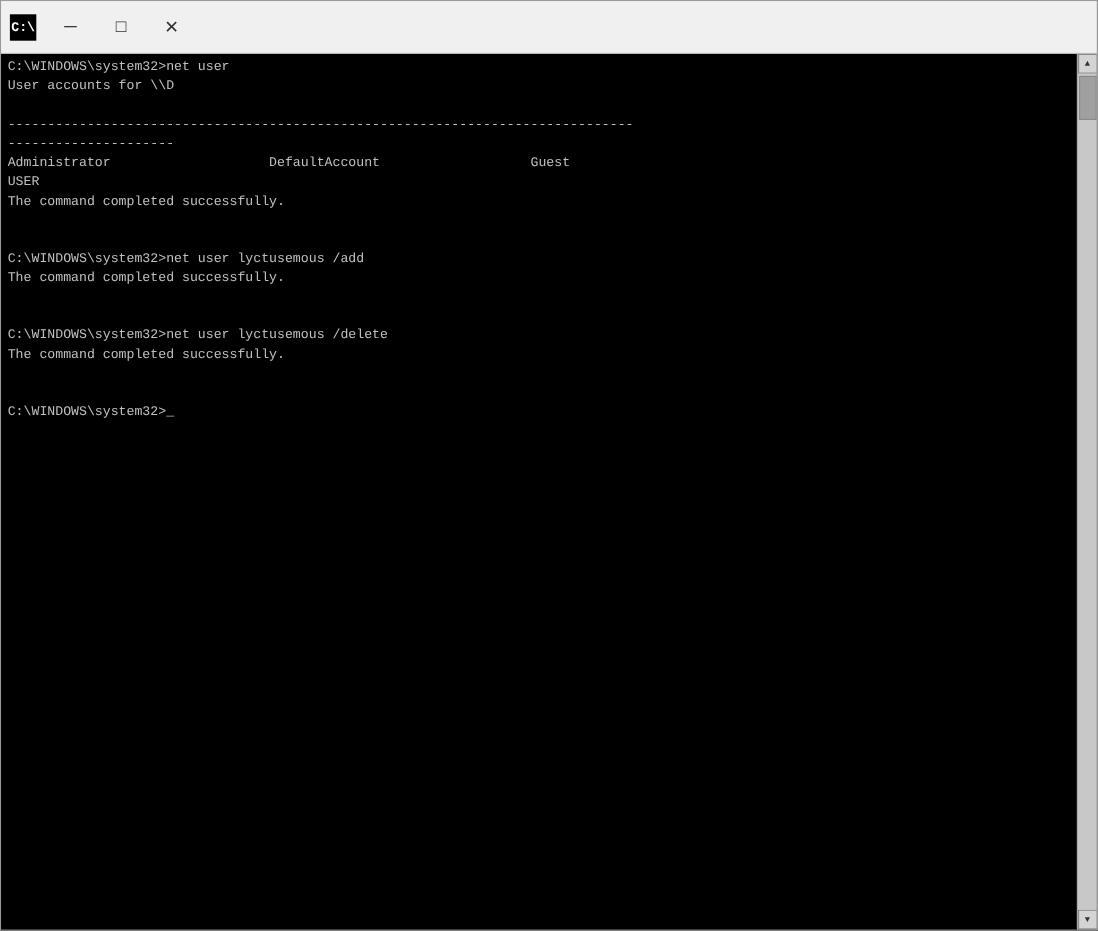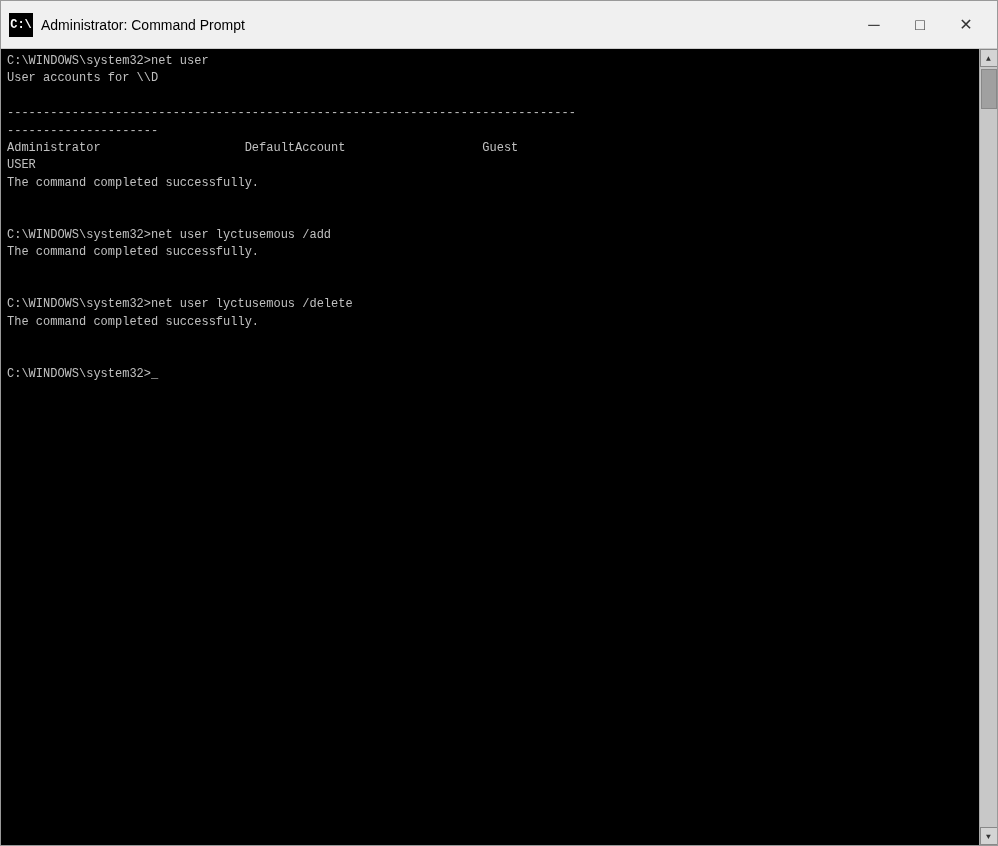--- a/index.html
+++ b/index.html
@@ -143,21 +143,20 @@
     }
   </style>
 </head>
 <body>
 
 <div class="window">
   <div class="title-bar">
     <div class="title-bar-icon">
       <span class="title-bar-icon-inner">C:\</span>
     </div>
-    <span class="title-bar-text">Administrator: Command Prompt</span>
     <div class="title-bar-controls">
       <button class="title-bar-btn">─</button>
       <button class="title-bar-btn">□</button>
       <button class="title-bar-btn close">✕</button>
     </div>
   </div>
 
   <div class="content-area">
     <div class="terminal" id="terminal-output"><span class="terminal-line">C:\WINDOWS\system32&gt;net user</span><span class="terminal-line">User accounts for \\D</span><span class="terminal-line"> </span><span class="terminal-line">-------------------------------------------------------------------------------</span><span class="terminal-line">---------------------</span><span class="terminal-line">Administrator                    DefaultAccount                   Guest</span><span class="terminal-line">USER</span><span class="terminal-line">The command completed successfully.</span><span class="terminal-line"> </span><span class="terminal-line"> </span><span class="terminal-line">C:\WINDOWS\system32&gt;net user lyctusemous /add</span><span class="terminal-line">The command completed successfully.</span><span class="terminal-line"> </span><span class="terminal-line"> </span><span class="terminal-line">C:\WINDOWS\system32&gt;net user lyctusemous /delete</span><span class="terminal-line">The command completed successfully.</span><span class="terminal-line"> </span><span class="terminal-line"> </span><span class="terminal-line">C:\WINDOWS\system32&gt;_</span></div>
     <div class="scrollbar">

